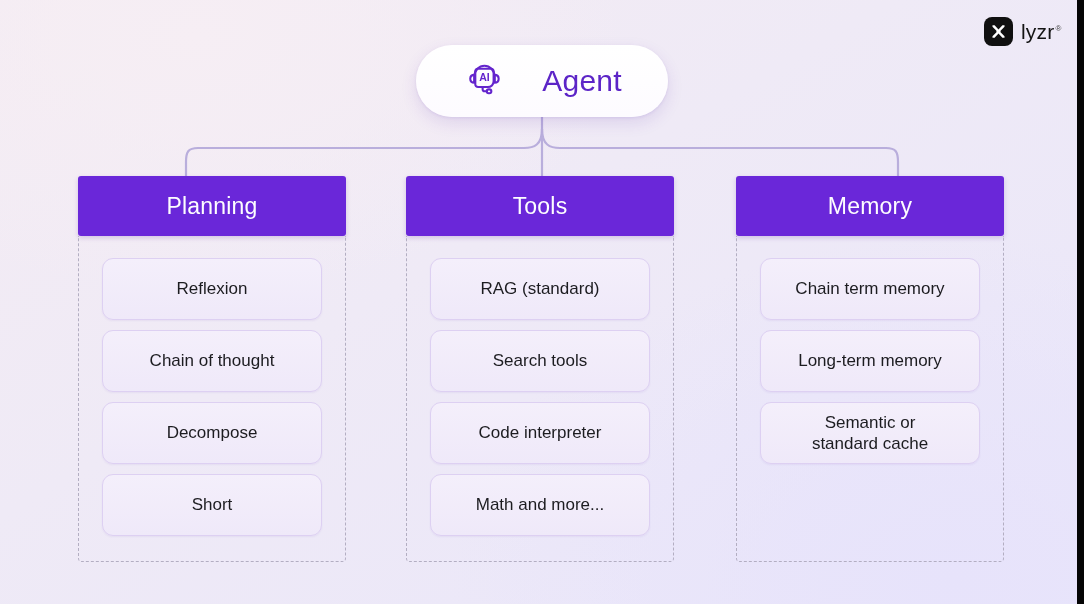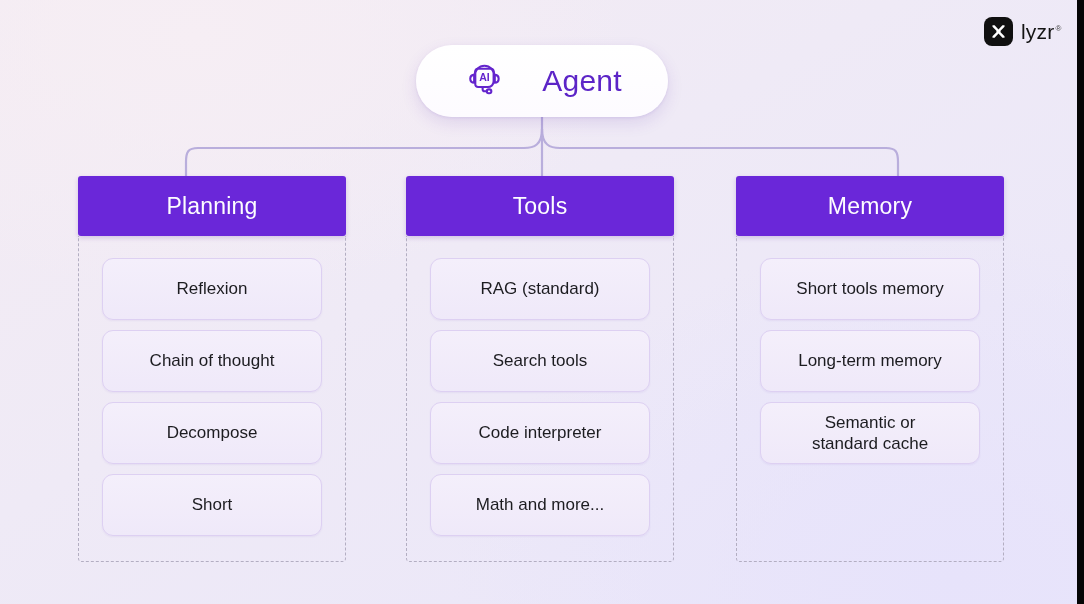--- a/index.html
+++ b/index.html
@@ -241,21 +241,21 @@
       </div>
     </div>
   </div>
 
   <div class="column" id="col-memory">
     <div class="col-header">
       <span class="col-header-label">Memory</span>
     </div>
     <div class="col-body">
       <div class="item-card">
-        <span class="item-label">Short tools memory</span>
+        <span class="item-label">Chain term memory</span>
       </div>
       <div class="item-card">
         <span class="item-label">Long-term memory</span>
       </div>
       <div class="item-card">
         <span class="item-label" style="white-space:pre-line">Semantic or
 standard cache</span>
       </div>
     </div>
   </div>

